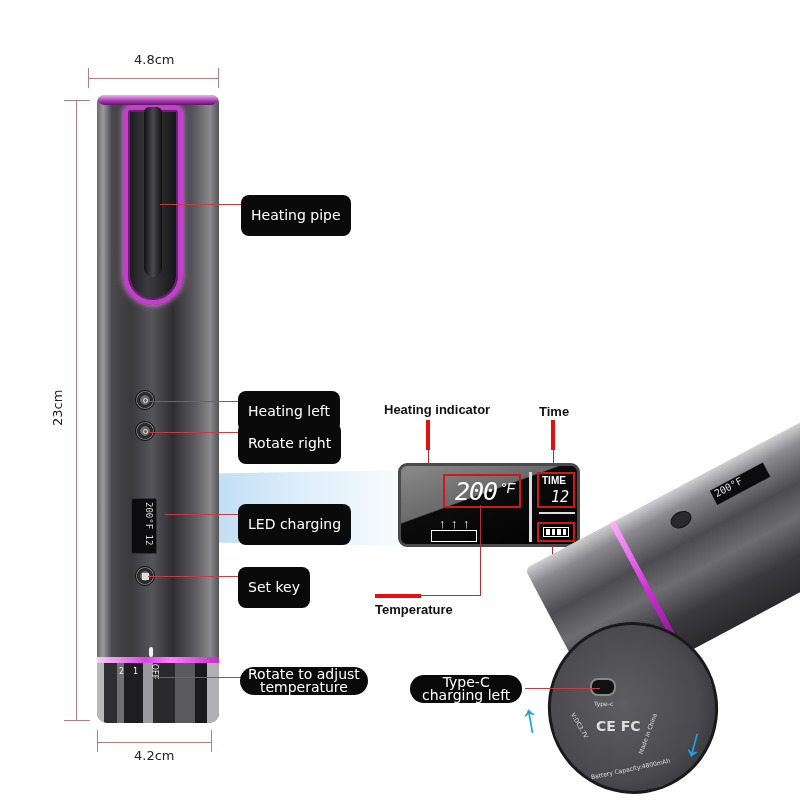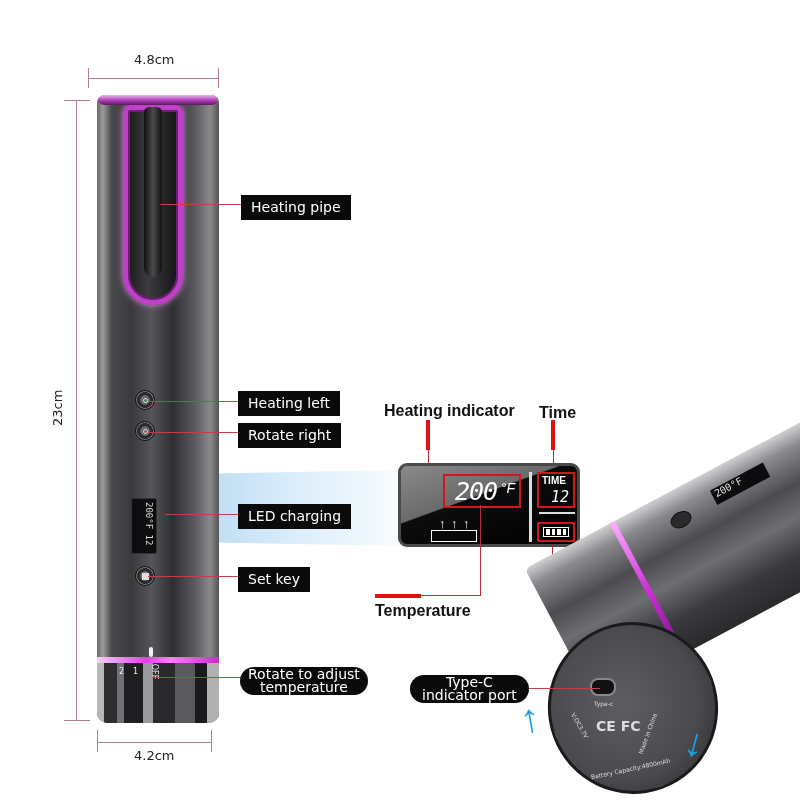--- a/index.html
+++ b/index.html
@@ -62,29 +62,29 @@
 
   
   .beam {
     position: absolute; left: 160px; top: 470px; width: 240px; height: 76px;
     background: linear-gradient(90deg, rgba(170,210,240,0.95), rgba(200,228,248,0.6) 60%, rgba(220,238,250,0.2));
     clip-path: polygon(0 6%, 100% 0, 100% 100%, 0 94%);
   }
 
   
   .pill {
-    position: absolute; background: #0a0a0a; color: #fff; border-radius: 0;
-    font-size: 14px; padding: 4px 10px; white-space: nowrap; line-height: 17px; text-align: center;
+    position: absolute; background: #0a0a0a; color: #fff; border-radius: 8px;
+    font-size: 14px; padding: 12px 10px; white-space: nowrap; line-height: 17px; text-align: center;
     font-family: "DejaVu Sans", sans-serif;
   }
   .leader { position: absolute; height: 1px; background: #c0404a; }
   .leader-v { position: absolute; width: 1px; background: #b03038; }
   .red-bar-v { position: absolute; width: 4px; background: #e21010; }
   .red-bar-h { position: absolute; height: 4px; background: #e21010; }
-  .plain-label { position: absolute; font-size: 16px; font-weight: bold; color: #111; white-space: nowrap; font-family: "Liberation Sans", sans-serif; }
+  .plain-label { position: absolute; font-size: 13px; font-weight: bold; color: #111; white-space: nowrap; font-family: "Liberation Sans", sans-serif; }
 
   
   .lcd {
     position: absolute; left: 398px; top: 463px; width: 182px; height: 84px;
     border-radius: 9px; border: 3px solid #4a4a4a;
     background: linear-gradient(160deg, #8a8a8a 0%, #6a6a6a 40%, #0c0c0c 41%, #000 100%);
     overflow: hidden;
   }
   .lcd-temp-box { position:absolute; left: 42px; top: 8px; width: 78px; height: 34px; border: 2px solid #d01818; }
   .lcd-temp { position:absolute; left: 4px; top: 1px; color:#fff; font-family: "DejaVu Sans Mono", monospace; font-style: italic; font-size: 25px; letter-spacing: -1px; margin-left: 6px; }
@@ -248,17 +248,17 @@
 <div class="usb-port"></div>
 <span class="endcap-text" style="left:594px; top:700px;">Type-c</span>
 <span class="endcap-text" style="left:596px; top:718px; font-size:14px; font-weight:bold;">CE FC</span>
 <span class="endcap-text" style="left:566px; top:722px; transform:rotate(60deg);">V:DC3.7V</span>
 <span class="endcap-text" style="left:590px; top:765px; transform:rotate(-12deg);">Battery Capacity:4800mAh</span>
 <span class="endcap-text" style="left:626px; top:730px; transform:rotate(-70deg);">Made in China</span>
 
 <div class="leader" style="left:525px; top:688px; width:75px;"></div>
 <div class="pill" style="left:410px; top:675px; border-radius:14px; line-height:13px; padding:1px 12px;">
   <div>Type-C</div>
-  <div>indicator port</div>
+  <div>charging left</div>
 </div>
 
 <div class="arrow-blue" style="left:520px; top:696px; transform:rotate(-10deg);">↑</div>
 <div class="arrow-blue" style="left:685px; top:720px; transform:rotate(15deg);">↓</div>
 
 </body></html>

